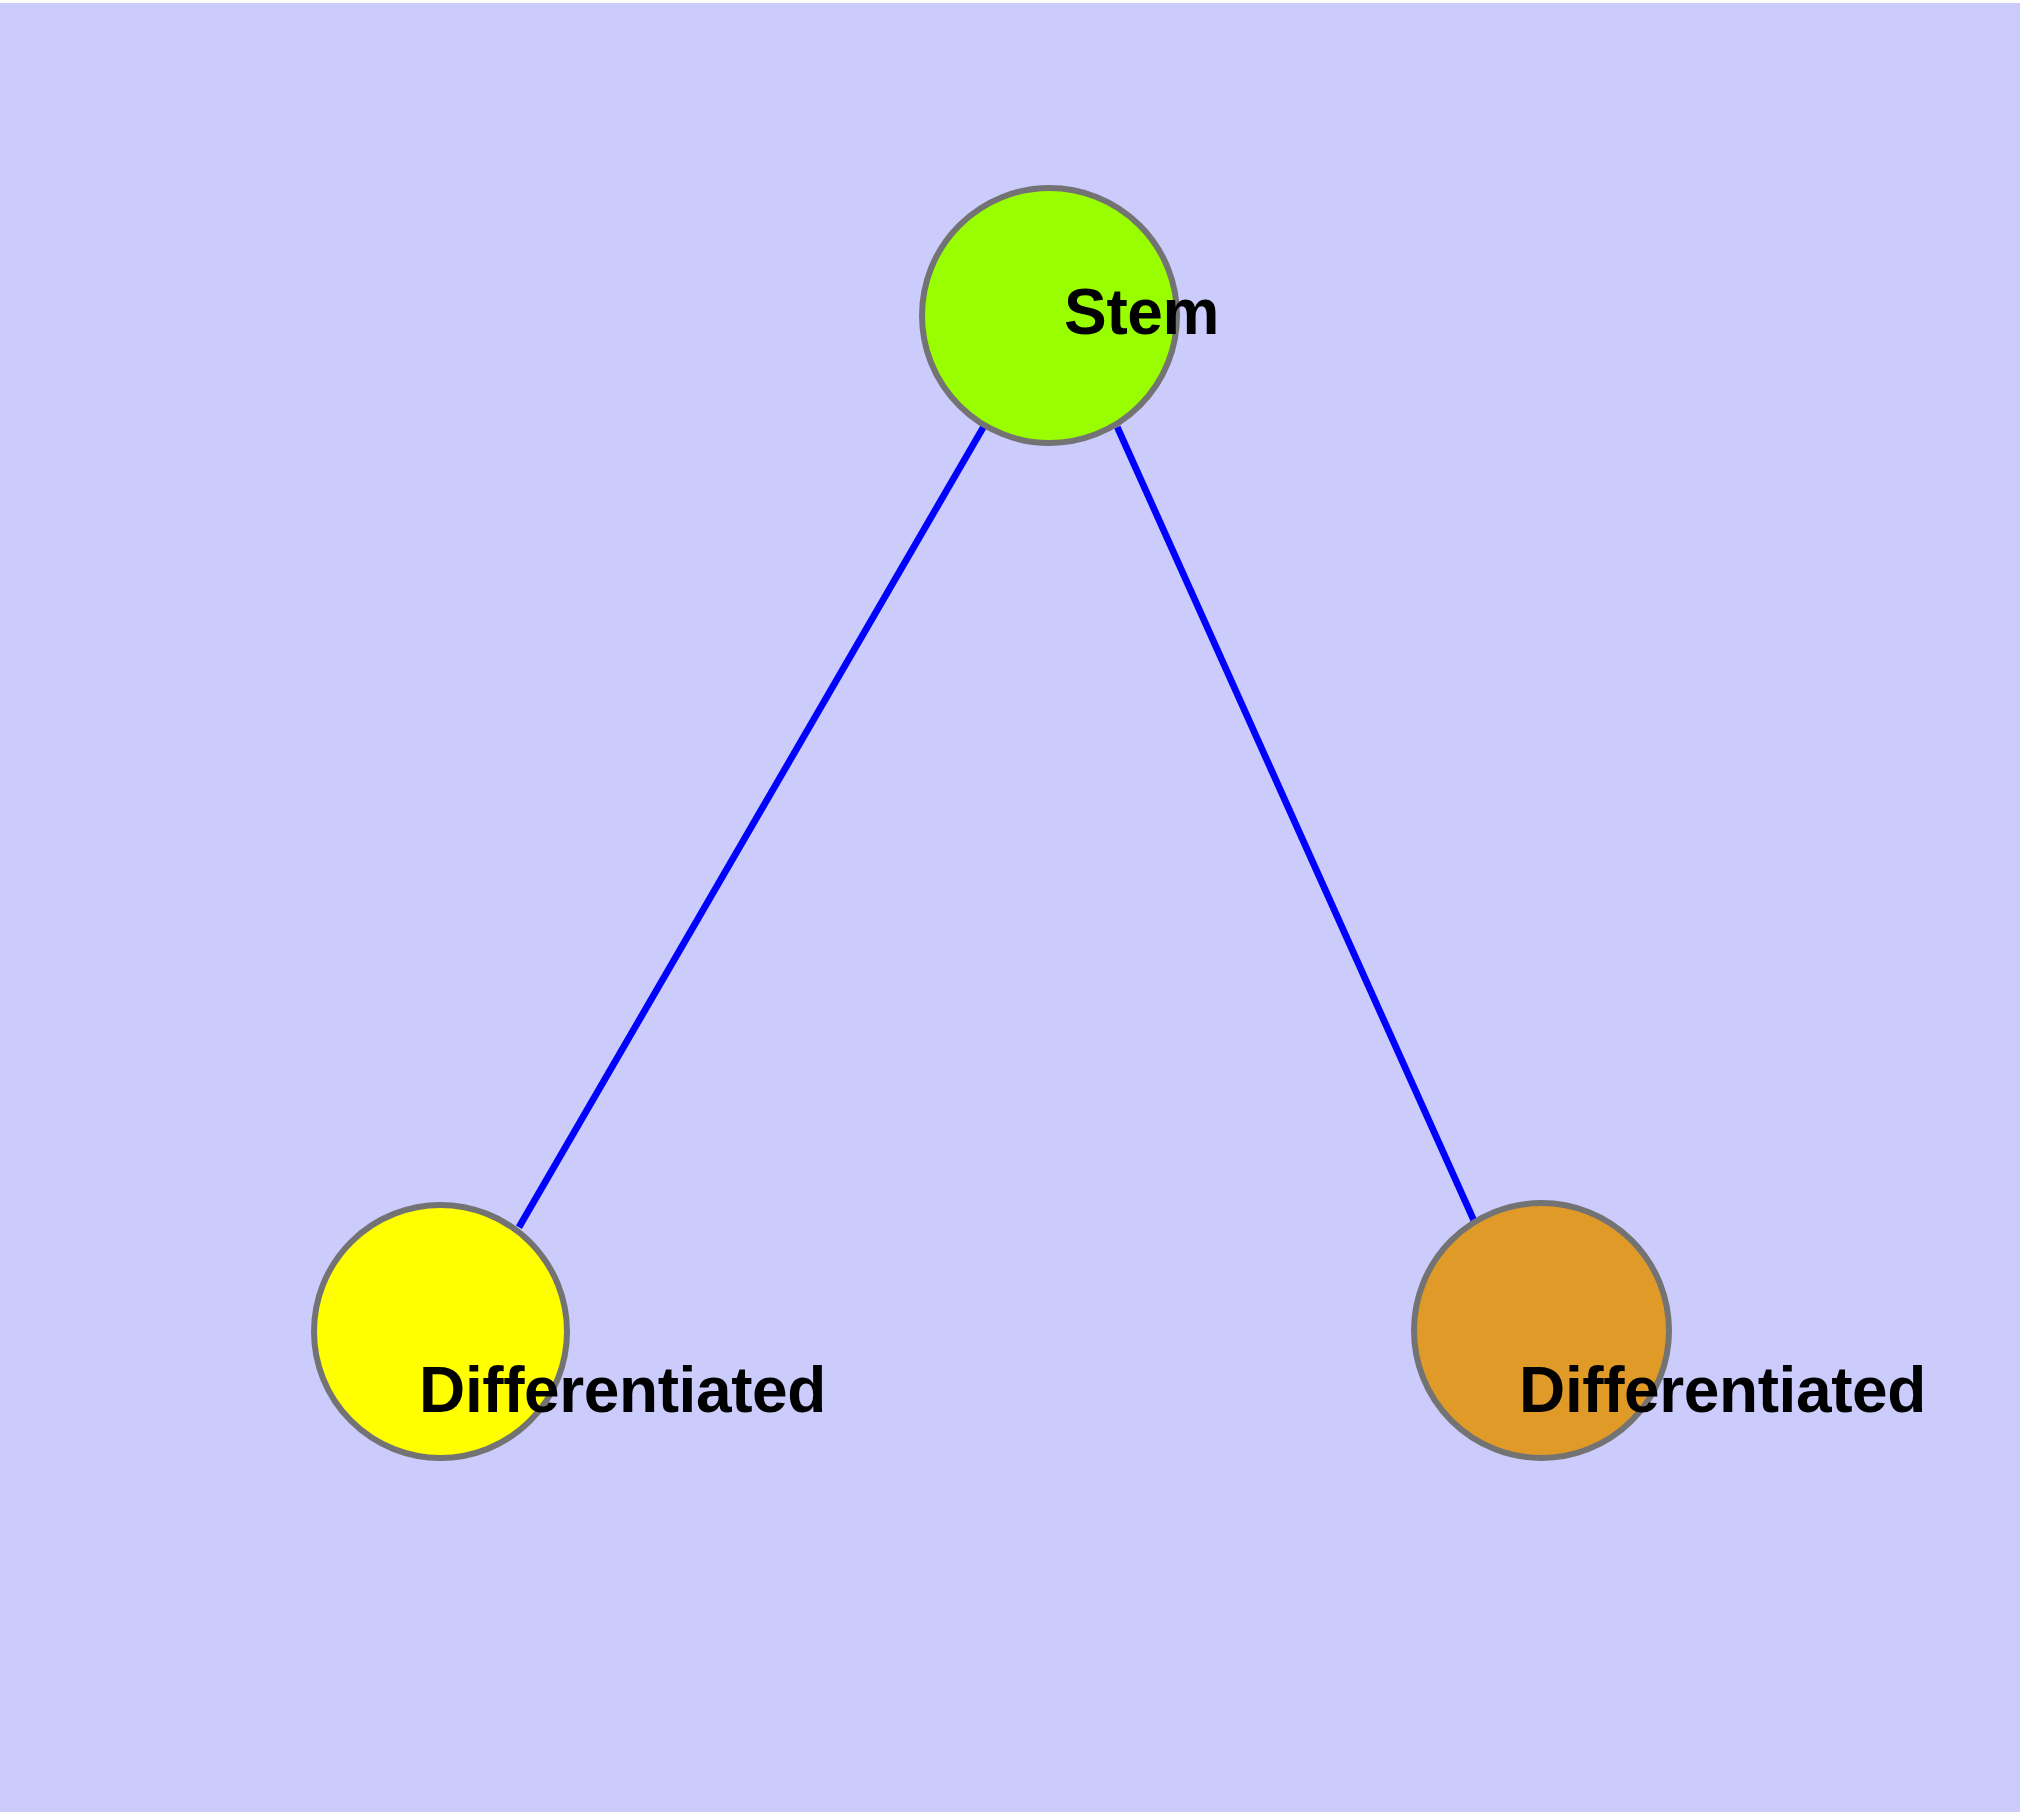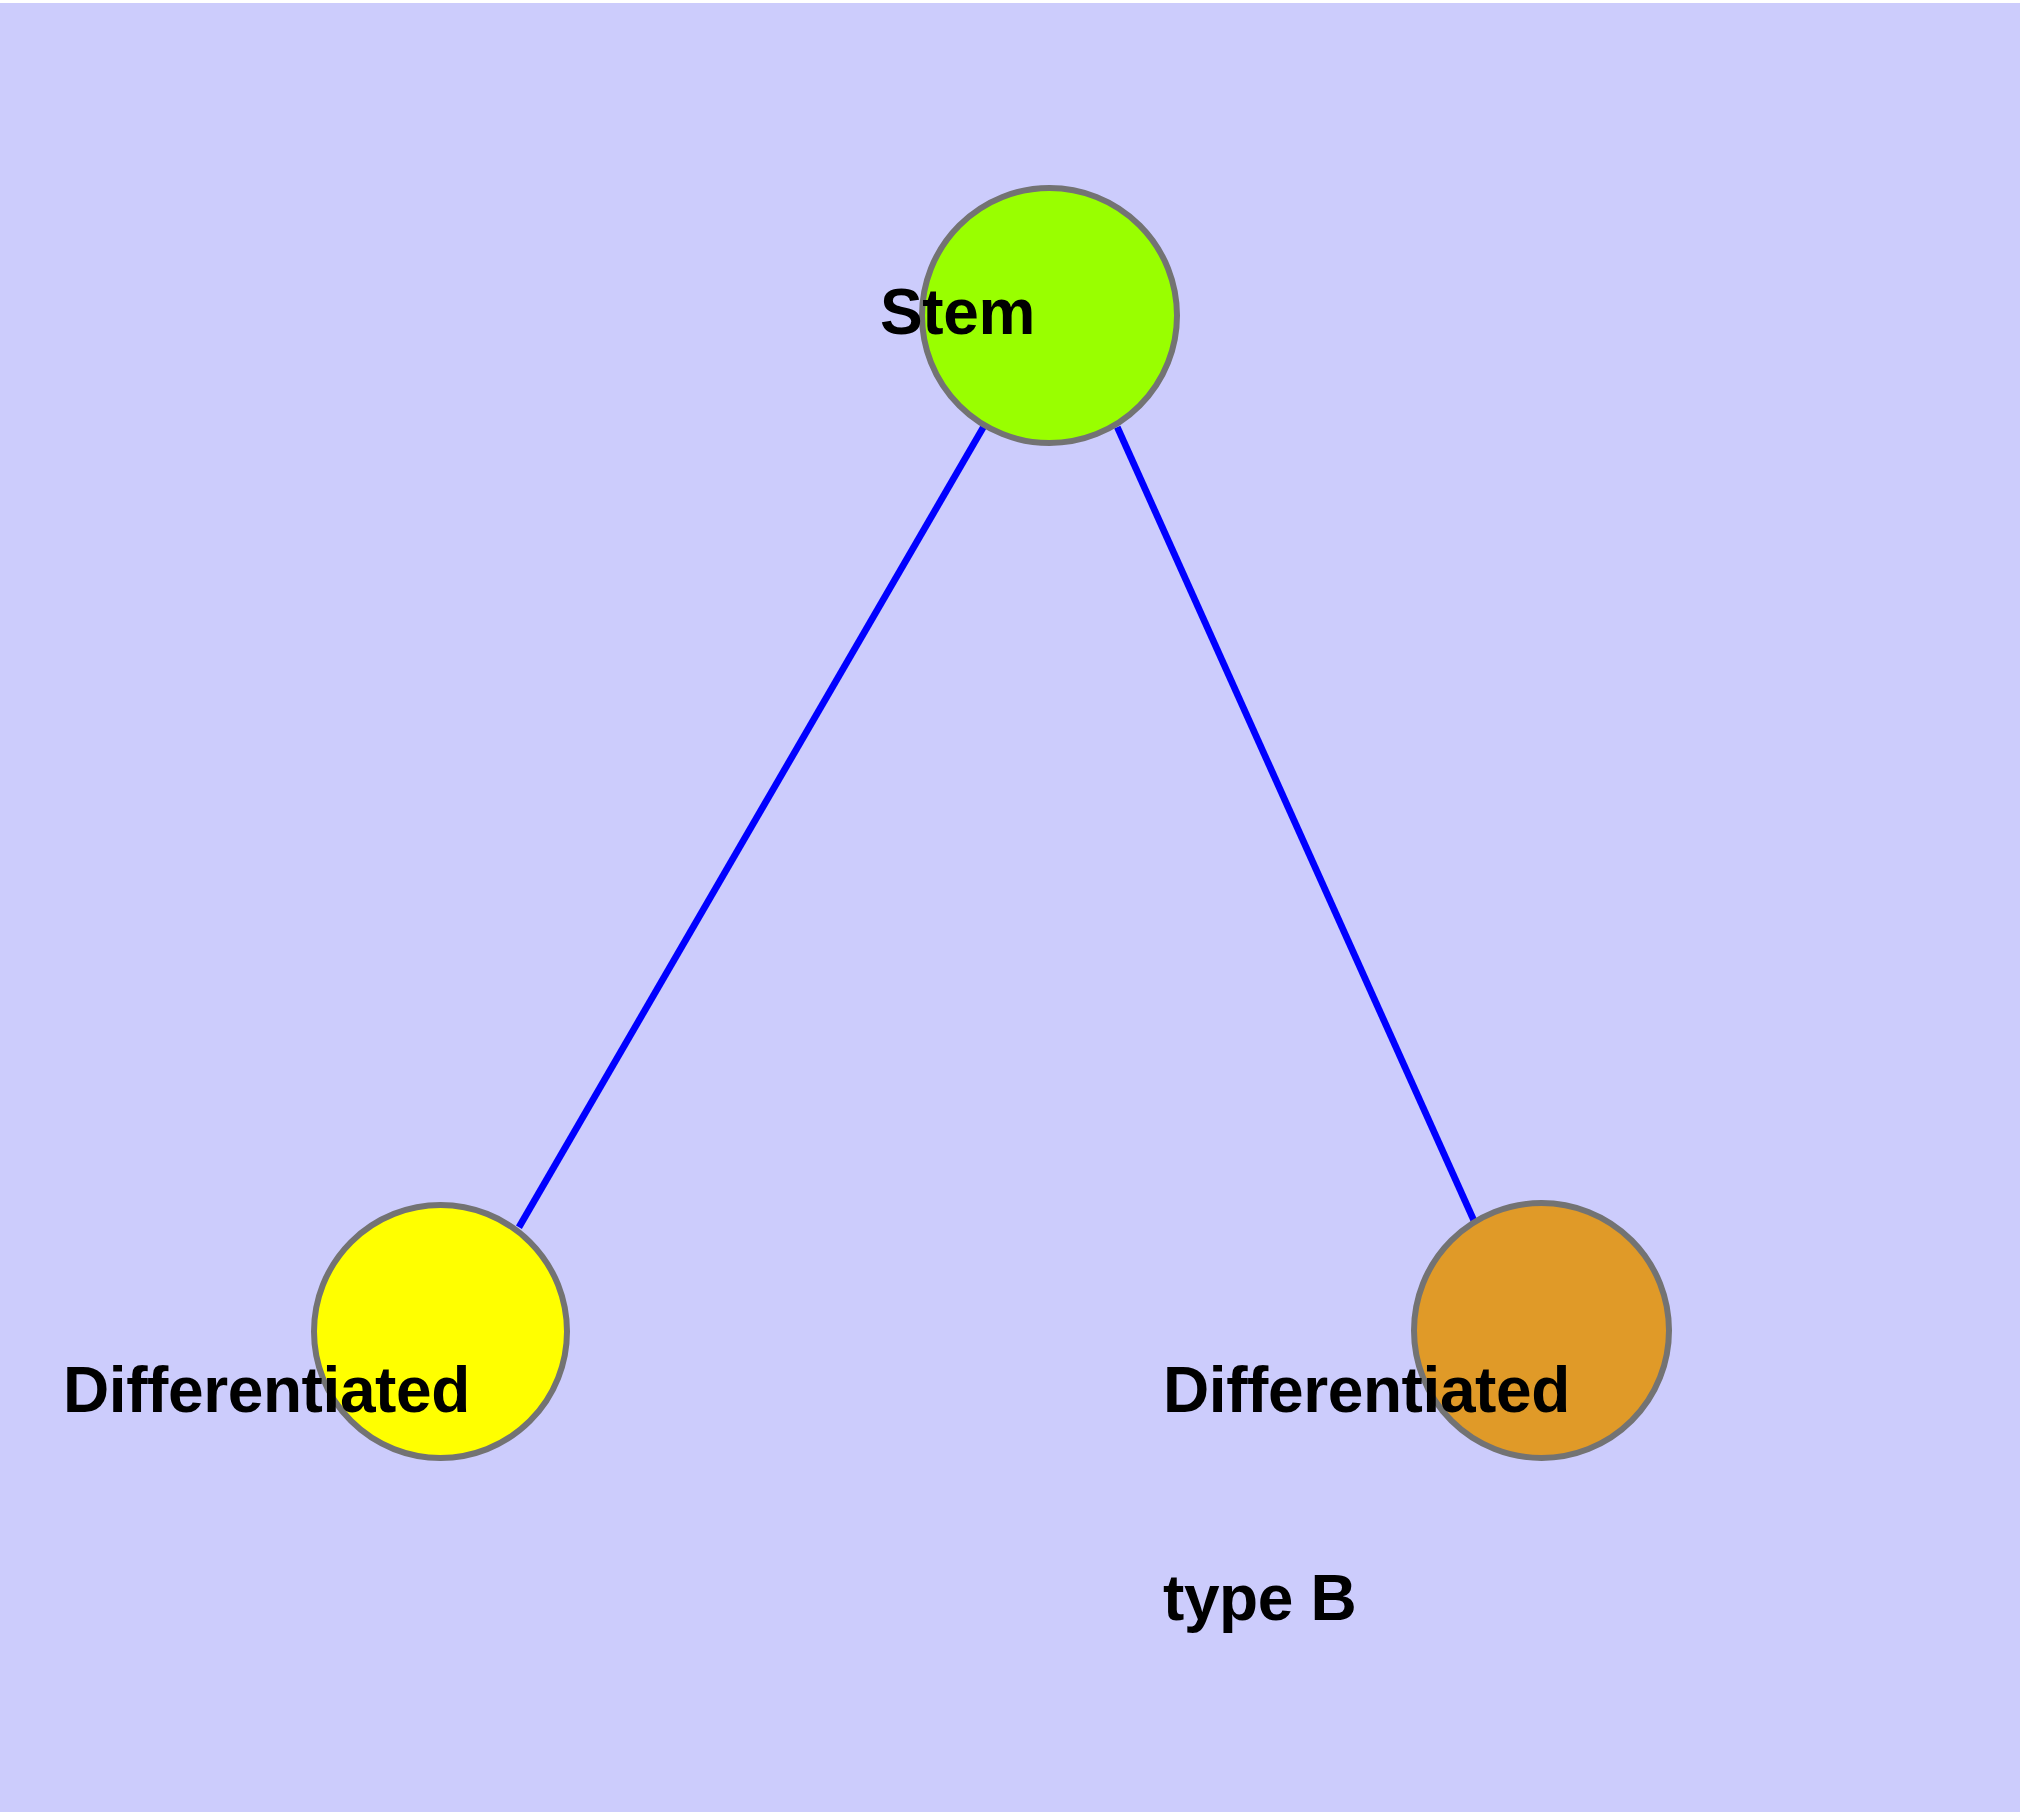--- a/index.html
+++ b/index.html
@@ -32,21 +32,21 @@
     height: 1812px;
     pointer-events: none;
   }
   .graph-node {
     position: absolute;
     border-radius: 50%;
     box-sizing: border-box;
   }
   .node-label {
     position: absolute;
-    text-align: left;
+    text-align: right;
     color: #000000;
     font-weight: bold;
     white-space: pre;
     line-height: 1.08;
     letter-spacing: -0.4px;
   }
   .label-inner {
     font-size: 64px;
   }
   .label-wide {
@@ -73,17 +73,16 @@
   <div class="graph-node" style="left:1411px; top:1200px; width:261px; height:261px; background:#e09a28; border:6px solid #737373;"></div>
 
   <div class="node-label label-inner" style="left:880px; top:278px; width:339px;">Stem</div>
 
   <div class="node-label label-wide" style="left:63px; top:1218px;">
     <div>Differentiated</div>
   </div>
 
   <div class="node-label label-wide" style="left:1163px; top:1218px;">
     <div>Differentiated</div>
-    <div>type B</div>
   </div>
 
 </div>
 
 
 </body></html>

